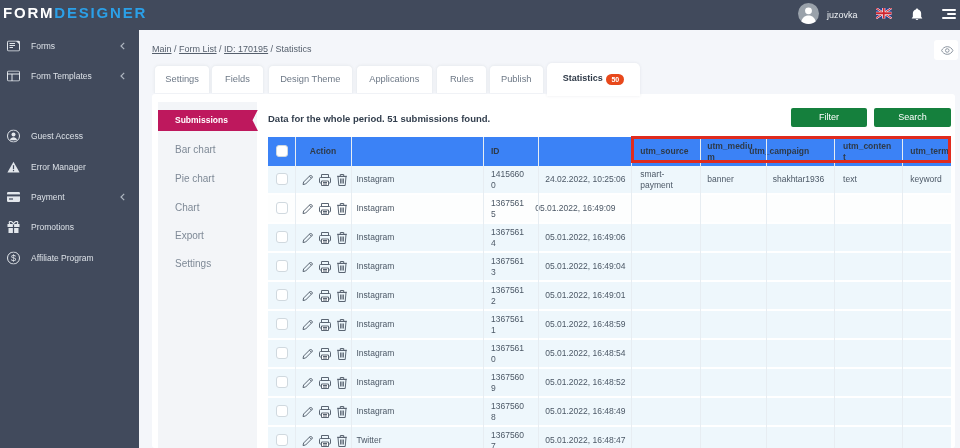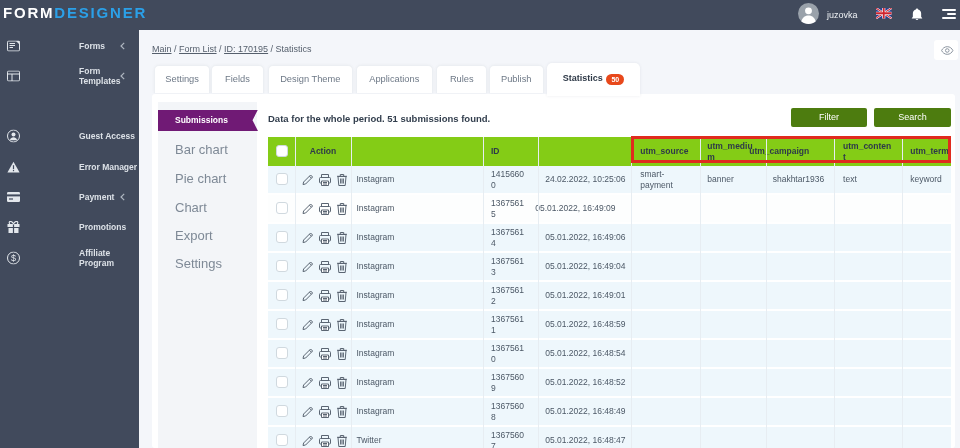--- a/index.html
+++ b/index.html
@@ -9,51 +9,51 @@
 
 
 #topbar { position:absolute; top:0; left:0; width:960px; height:30px; background:#414a5c; }
 #logo { position:absolute; top:5.8px; left:3px; font-weight:700; font-size:15px; letter-spacing:1.8px; line-height:13px; color:#fff; }
 #logo span { color:#2ba0e8; }
 #uname { position:absolute; top:9.5px; left:827px; color:#eef1f4; font-size:9px; }
 
 
 #sidebar { position:absolute; top:30px; left:0; width:139px; height:418px; background:#414a5c; }
 .sitem { position:absolute; left:0; width:139px; height:30px; }
-.sitem .txt { position:absolute; left:31px; top:50%; transform:translateY(-50%); color:#dce1e7; font-size:8.5px; font-weight:700;margin-left:48px; }
+.sitem .txt { position:absolute; left:31px; top:50%; transform:translateY(-50%); color:#dce1e7; font-size:8.5px; font-weight:400; }
 .sitem svg.icn { position:absolute; left:7px; top:50%; transform:translateY(-50%); }
 .sitem svg.chv { position:absolute; left:120px; top:50%; transform:translateY(-50%); }
 #minimize { position:absolute; left:0; top:389px; width:139px; height:30px; }
 #minimize .txt { position:absolute; left:30px; top:50%; transform:translateY(-50%); color:#dce1e7; font-size:8.5px; font-weight:700; }
 #minimize svg { position:absolute; left:10.5px; top:50%; transform:translateY(-50%); }
 
 
 #crumb { position:absolute; left:152px; top:44px; font-size:9px; color:#555f6c; }
 #crumb a { color:#555f6c; text-decoration:underline; }
 
 
 .tab { position:absolute; top:65px; height:28px; background:#fff; border:1px solid #eceff3; border-bottom:none; border-radius:5px 5px 0 0; color:#6e7987; font-size:9.3px; text-align:center; line-height:27px; box-shadow:0 0 3px rgba(60,70,90,0.06); }
 #tab-stat { position:absolute; top:63px; height:33px; background:#fff; border-radius:5px 5px 0 0; text-align:center; z-index:5; box-shadow:0 0 3px rgba(60,70,90,0.10); }
 #tab-stat .lbl { font-weight:700; color:#2f3a48; font-size:9px; line-height:30px; vertical-align:top;}
 #badge { display:inline-block; margin-left:3.5px; margin-top:11px; background:#e8481b; color:#fff; font-size:7px; font-weight:700; border-radius:6px; width:18px; height:11px; line-height:11px; vertical-align:top; text-align:center; }
 
 
 #panel { position:absolute; left:152px; top:94px; width:803px; height:354px; background:#fff; border-radius:3px; z-index:2; }
 #subnavbg { position:absolute; left:6px; top:8px; width:99px; height:346px; background:#f3f5f8; }
-#subactive { position:absolute; left:6px; top:15.5px; width:100px; height:21.5px; background:#701a75; clip-path:polygon(0 0, 100% 0, calc(100% - 5.5px) 50%, 100% 100%, 0 100%); }
+#subactive { position:absolute; left:6px; top:15.5px; width:100px; height:21.5px; background:#be185d; clip-path:polygon(0 0, 100% 0, calc(100% - 5.5px) 50%, 100% 100%, 0 100%); }
 #subactive span { position:absolute; left:17px; top:50%; transform:translateY(-50%); color:#fff; font-weight:700; font-size:8.5px; }
-.subitem { position:absolute; left:23px; color:#7e8996; font-size:13px; transform:translateY(-50%);text-align:center; }
+.subitem { position:absolute; left:23px; color:#7e8996; font-size:10px; transform:translateY(-50%);text-align:center; }
 
 #heading { position:absolute; left:268px; top:113px; font-size:9.5px; font-weight:700; color:#323e4d; z-index:3; }
-.btn { position:absolute; top:108px; height:19px; background:#4d7c0f; border-radius:2px; color:#fff; font-size:9px; text-align:center; line-height:19px; z-index:3; }
+.btn { position:absolute; top:108px; height:19px; background:#15803d; border-radius:2px; color:#fff; font-size:9px; text-align:center; line-height:19px; z-index:3; }
 
 
 #tblc { position:absolute; left:268.2px; top:137px; width:682.4px; height:311px; z-index:3; font-size:8.5px; }
 #tblc .vline { position:absolute; top:0; width:1px; height:311px; background:#e7edf2; }
-#tblc .hd { position:absolute; left:0; top:0; width:682.4px; height:28.5px; background:#84cc16; }
+#tblc .hd { position:absolute; left:0; top:0; width:682.4px; height:28.5px; background:#3b82f6; }
 #tblc .row { position:absolute; left:0; width:682.4px; height:27px; background:#eef7fc; }
 #tblc .row.w { background:#fdfefe; }
 .cell { position:absolute; line-height:10.5px; color:#4c5866; }
 .hcell { position:absolute; line-height:10.5px; color:#2e3a49; font-weight:700; }
 .vmid { top:50%; transform:translateY(-50%); }
 .cb { position:absolute; width:12px; height:12px; border:1px solid #d0d9df; border-radius:3px; background:#fff; left:7.5px; top:50%; margin-top:-6.2px; }
 .aicons { position:absolute; left:33.5px; top:50%; margin-top:-6.5px; }
 #redbox { position:absolute; left:631px; top:136px; width:320px; height:26.5px; border:3px solid #e02b1e; z-index:6; }
 </style>
 </head>

